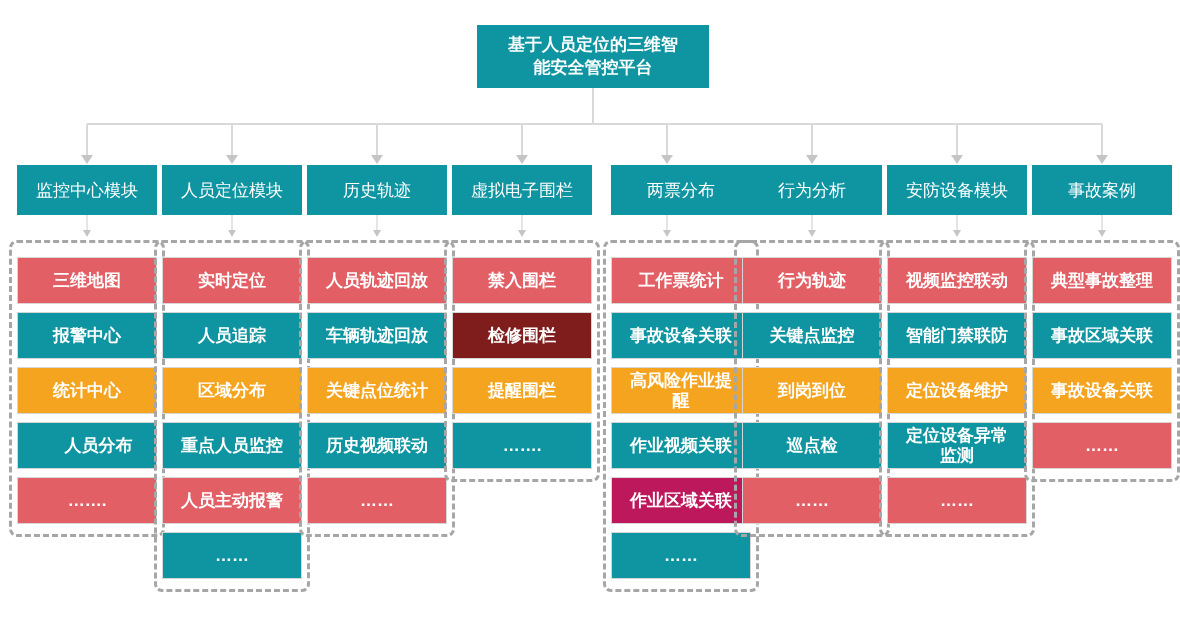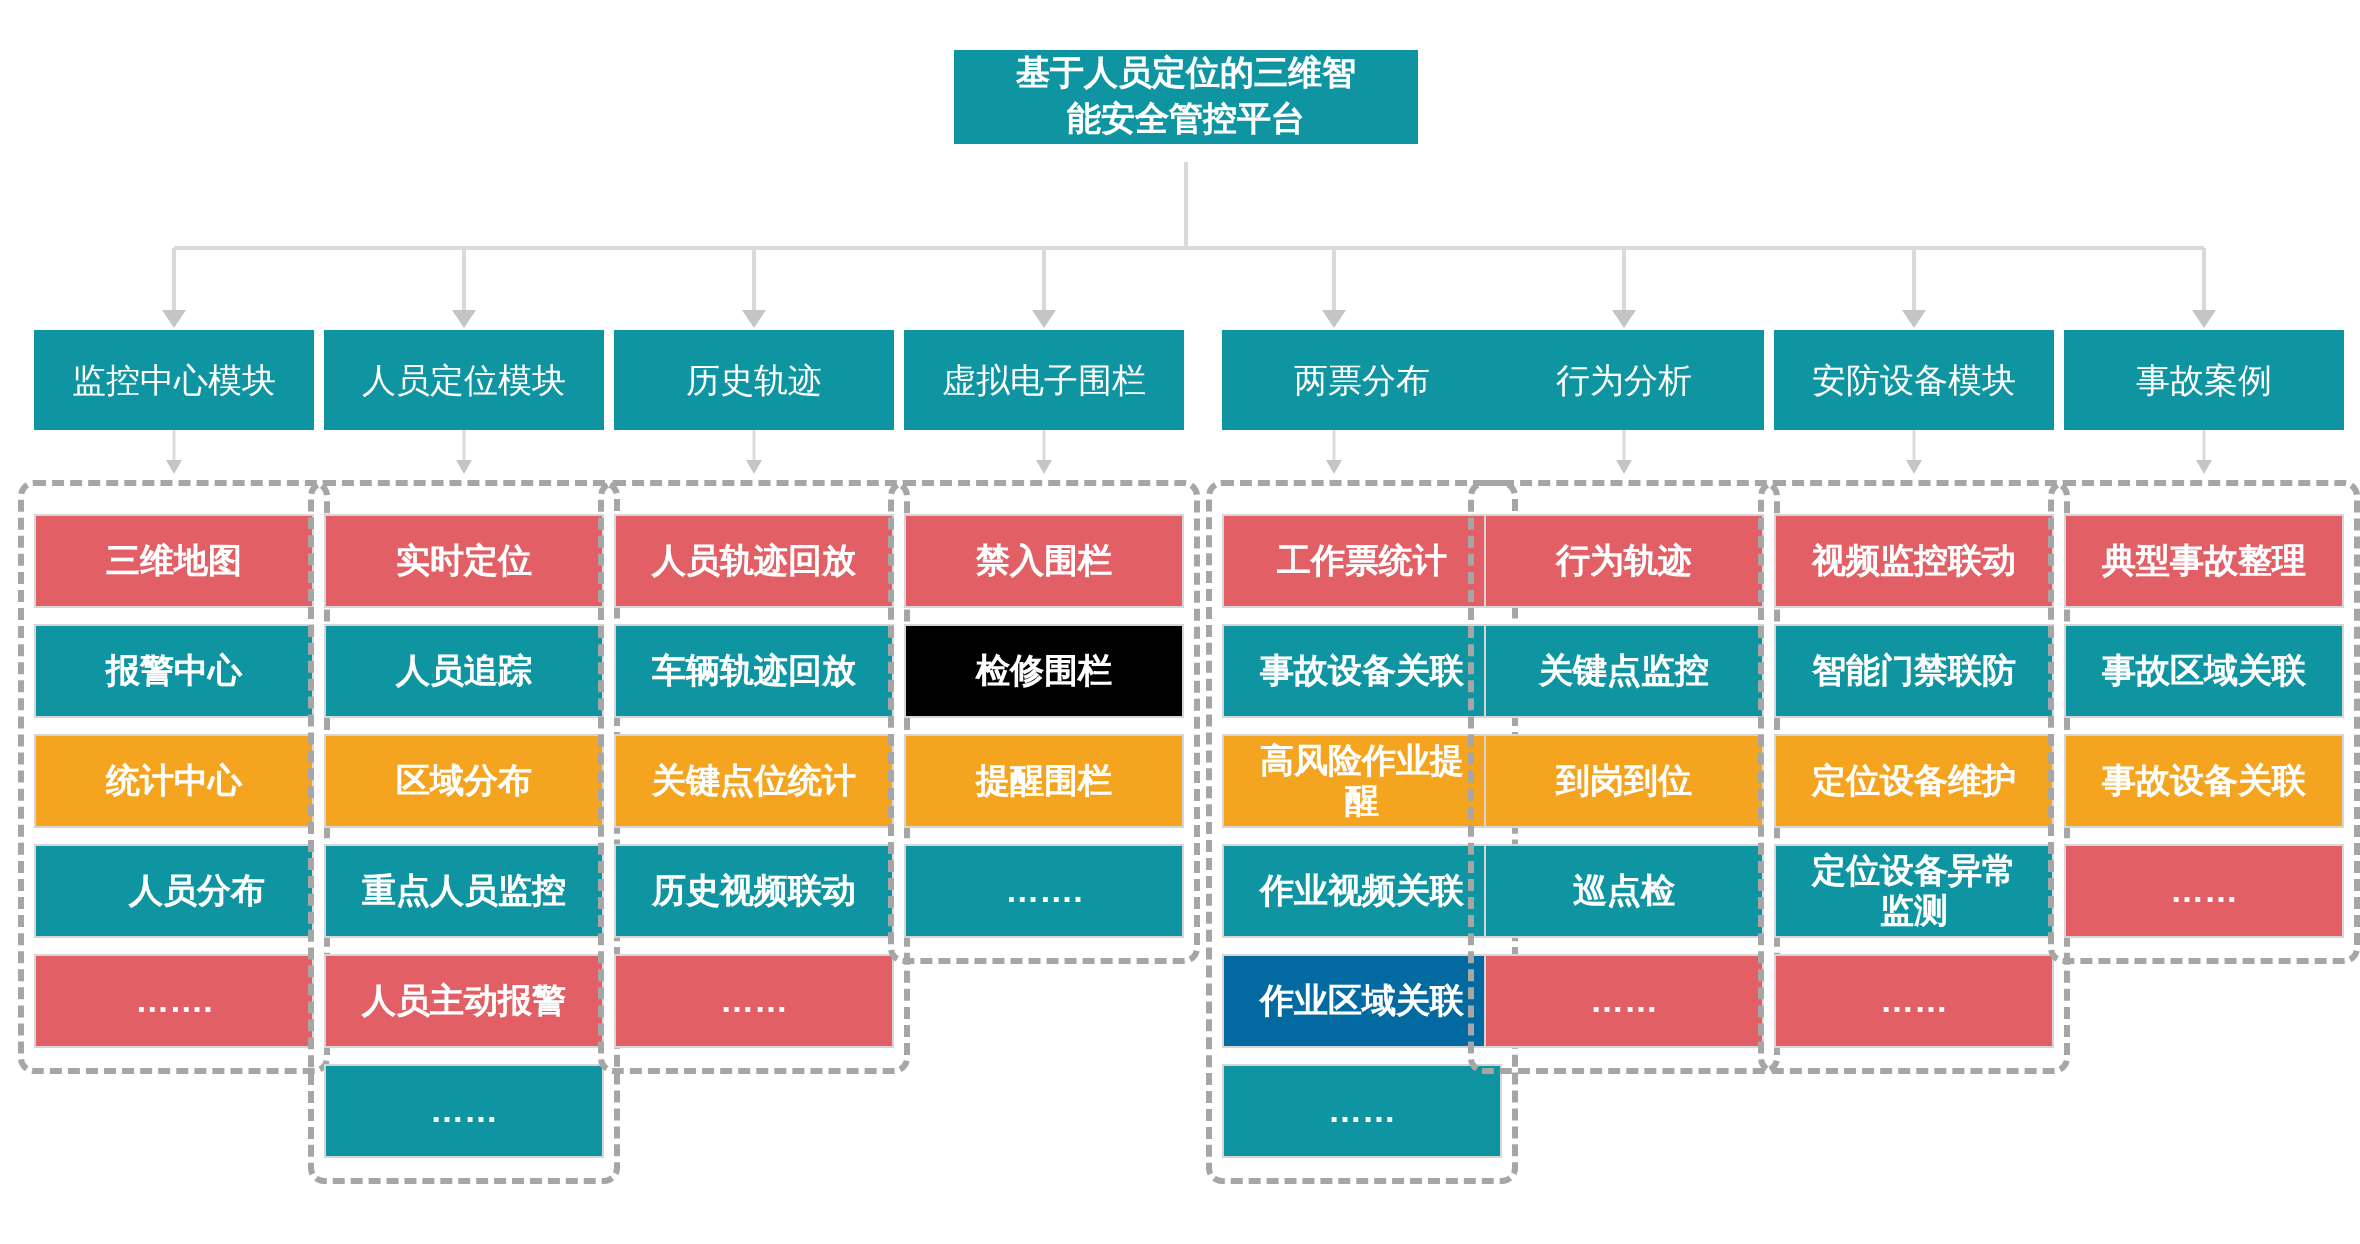--- a/index.html
+++ b/index.html
@@ -2,21 +2,21 @@
 <html><head>
 <meta charset="utf-8">
 <style>
   html,body{margin:0;padding:0;background:#ffffff;}
   .canvas{
     position:relative;width:1180px;height:622px;background:#ffffff;
     font-family:"Liberation Sans",sans-serif;overflow:hidden;
   }
   #connectors{position:absolute;left:0;top:0;width:1180px;height:622px;pointer-events:none;}
   .root-node{
-    position:absolute;left:477px;top:25px;width:232px;height:47px;
+    position:absolute;left:477px;top:25px;width:232px;height:63px;
     box-sizing:border-box;padding:0 24px;
     display:flex;align-items:center;justify-content:center;
     color:#ffffff;font-weight:bold;font-size:17px;line-height:1.35;
     text-align:center;word-break:break-all;
   }
   .module{position:absolute;top:165px;width:140px;}
   .module-header{
     height:50px;display:flex;align-items:center;justify-content:center;
     color:#ffffff;font-weight:normal;font-size:17px;text-align:center;
   }
@@ -108,33 +108,33 @@
           <div class="item" style="background: rgb(14, 149, 161);">车辆轨迹回放</div>
           <div class="item" style="background: rgb(245, 164, 31);">关键点位统计</div>
           <div class="item" style="background: rgb(14, 149, 161);">历史视频联动</div>
           <div class="item" style="background: rgb(226, 95, 102);">……</div>
         </div>
   </div>
       <div class="module" style="left: 452px; width: 140px;">
     <div class="module-header" style="background: rgb(14, 149, 161);">虚拟电子围栏</div>
     <div class="module-items">
           <div class="item" style="background: rgb(226, 95, 102);">禁入围栏</div>
-          <div class="item" style="background: #000000;">检修围栏</div>
+          <div class="item" style="background: #7f1d1d;">检修围栏</div>
           <div class="item" style="background: rgb(245, 164, 31);">提醒围栏</div>
           <div class="item" style="background: rgb(14, 149, 161);">…….</div>
         </div>
   </div>
       <div class="module" style="left: 611px; width: 140px;">
     <div class="module-header" style="background: rgb(14, 149, 161);">两票分布</div>
     <div class="module-items">
           <div class="item" style="background: rgb(226, 95, 102);">工作票统计</div>
           <div class="item" style="background: rgb(14, 149, 161);">事故设备关联</div>
           <div class="item" style="background: rgb(245, 164, 31);">高风险作业提醒</div>
           <div class="item" style="background: rgb(14, 149, 161);">作业视频关联</div>
-          <div class="item" style="background: #0369a1; text-align: center;">作业区域关联</div>
+          <div class="item" style="background: #be185d; text-align: center;">作业区域关联</div>
           <div class="item" style="background: rgb(14, 149, 161);">……</div>
         </div>
   </div>
       <div class="module" style="left: 742px; width: 140px;">
     <div class="module-header" style="background: rgb(14, 149, 161);">行为分析</div>
     <div class="module-items">
           <div class="item" style="background: rgb(226, 95, 102);">行为轨迹</div>
           <div class="item" style="background: rgb(14, 149, 161);">关键点监控</div>
           <div class="item" style="background: rgb(245, 164, 31);">到岗到位</div>
           <div class="item" style="background: rgb(14, 149, 161);">巡点检</div>

